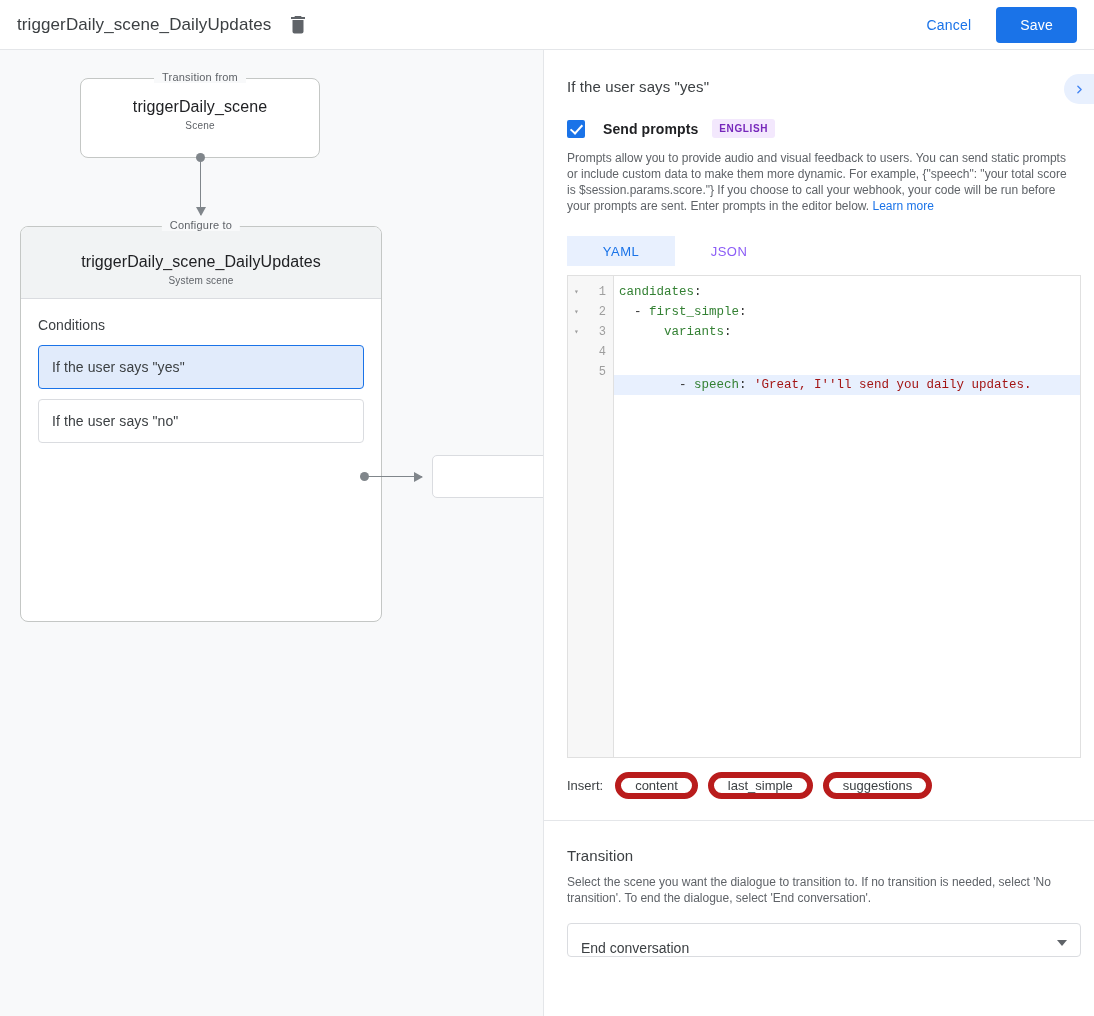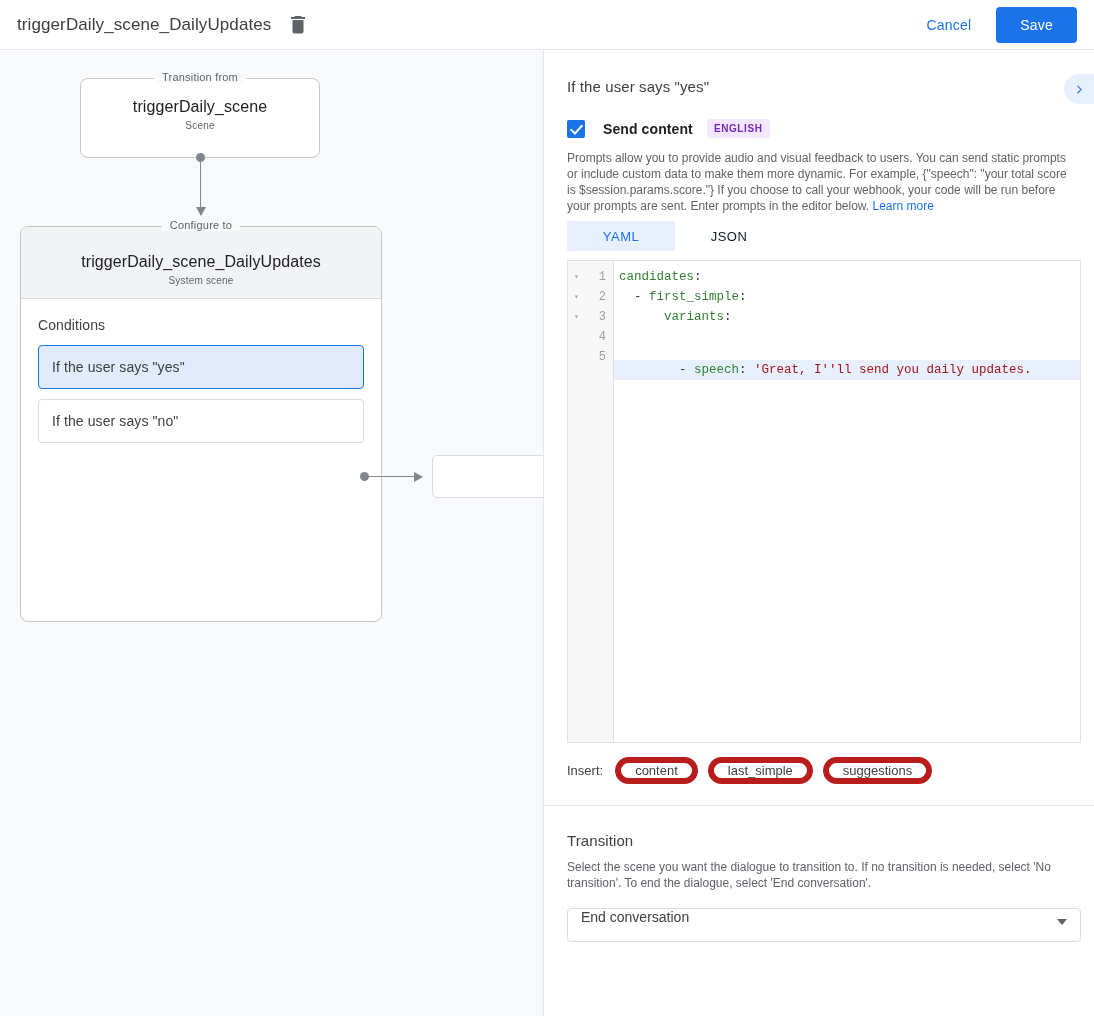--- a/index.html
+++ b/index.html
@@ -267,30 +267,30 @@
     color: #5f6368;
     line-height: 16px;
     margin-top: 12px;
     max-width: 508px;
   }
   .link { color: #1a73e8; cursor: pointer; }
 
   
   .tabs {
     display: flex;
-    margin-top: 7px;
+    margin-top: 22px;
   }
   .tab {
     width: 108px;
     height: 30px;
     display: flex;
     align-items: center;
     justify-content: center;
     font-size: 13px;
-    color: #0f172a;
+    color: #8b5cf6;
     cursor: pointer;
     font-weight: 500;
     letter-spacing: .5px;
   }
   .tab.active {
     background: #e8f0fe;
     color: #1a73e8;
   }
 
   
@@ -388,21 +388,21 @@
     letter-spacing: .1px;
   }
 
   .select-box {
     margin-top: 17px;
     width: 514px;
     height: 32px;
     border: 1px solid #dadce0;
     border-radius: 4px;
     display: flex;
-    align-items: flex-end;
+    align-items: flex-start;
     padding: 16px 13px;
     font-size: 14px;
     color: #3c4043;
     cursor: pointer;
     background: #ffffff;
     justify-content: space-between;
   }
   .caret {
     width: 0; height: 0;
     border-left: 5px solid transparent;
@@ -464,21 +464,21 @@
       <path d="M9 6l6 6-6 6" fill="none" stroke="#4285f4" stroke-width="2.6" stroke-linecap="round" stroke-linejoin="round"></path>
     </svg>
   </div>
 
   <div class="panel-inner">
     <div class="panel-title">If the user says "yes"</div>
 
 
     <div class="cb-row">
       <div class="checkbox checked"></div>
-      <div class="cb-label">Send content</div>
+      <div class="cb-label">Send prompts</div>
       <div class="lang-badge">ENGLISH</div>
     </div>
 
     <div class="help-text"><span>Prompts allow you to provide audio and visual feedback to users. You can send static prompts or include custom data to make them more dynamic. For example, {"speech": "your total score is $session.params.score."} If you choose to call your webhook, your code will be run before your prompts are sent. Enter prompts in the editor below. </span><span class="link">Learn more</span></div>
 
     <div class="tabs">
       <div class="tab active">YAML</div>
       <div class="tab">JSON</div>
     </div>
 

